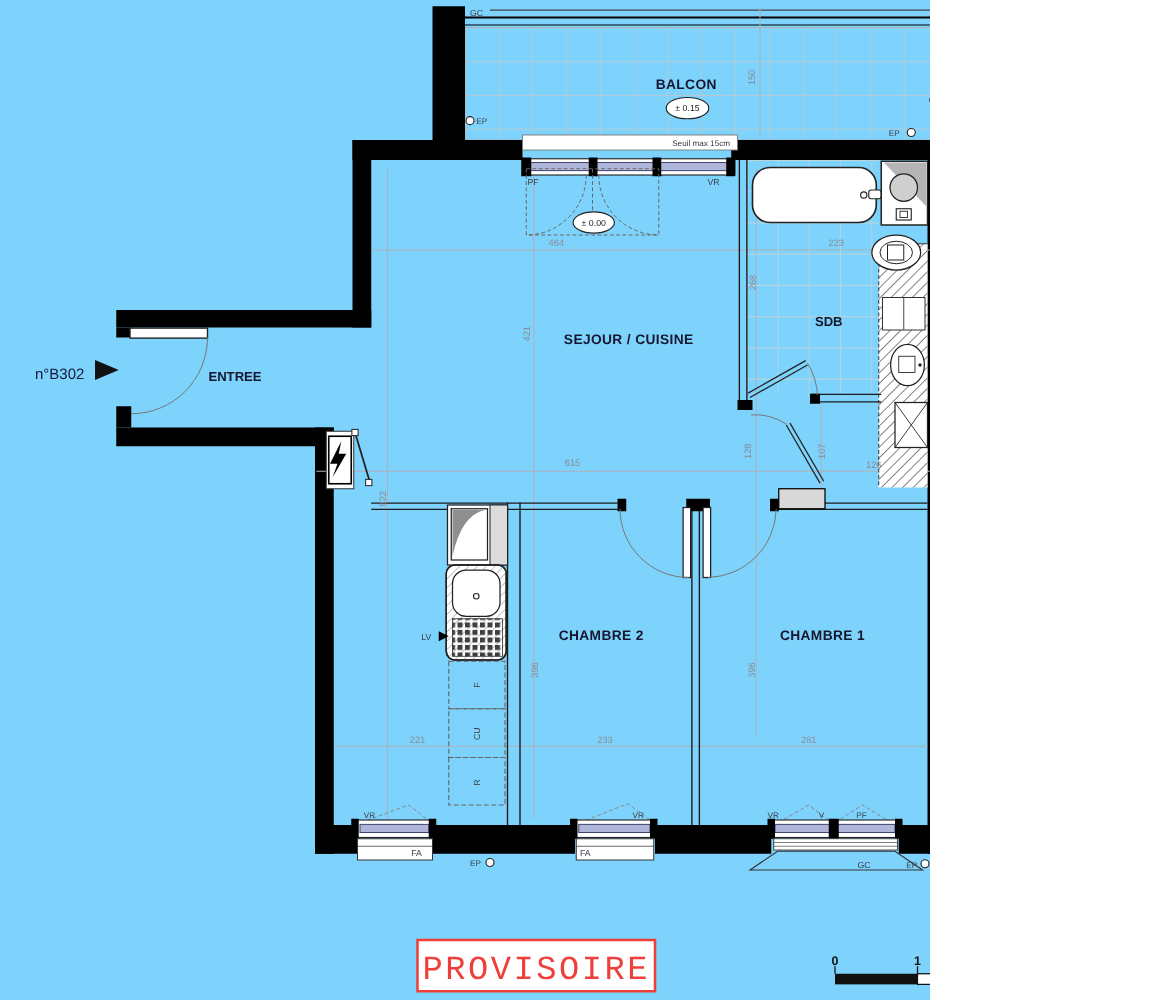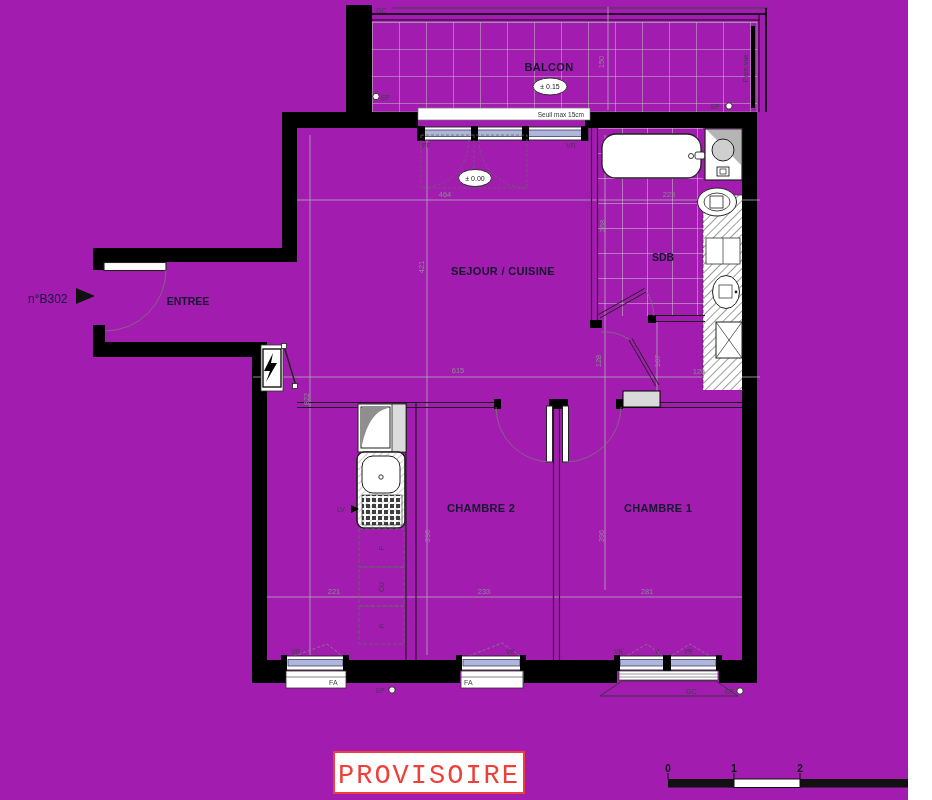--- a/index.html
+++ b/index.html
@@ -1,16 +1,16 @@
 <!DOCTYPE html>
 <html><head>
 <meta charset="utf-8">
 <style>
   html,body{margin:0;padding:0;background:#fff;}
-  .stage{position:relative;width:908px;height:800px;background:#a21caf;overflow:hidden;}
+  .stage{position:relative;width:744px;height:800px;background:#7dd3fc;overflow:hidden;}
   svg{display:block;}
   .lbl-room{font-family:"Liberation Sans",sans-serif;font-weight:bold;font-size:11px;fill:#16162e;letter-spacing:.3px;}
   .lbl-room-sm{font-family:"Liberation Sans",sans-serif;font-weight:bold;font-size:10.5px;fill:#16162e;}
   .dim{font-family:"Liberation Sans",sans-serif;font-size:7.5px;fill:#8b8b94;}
   .tag{font-family:"Liberation Sans",sans-serif;font-size:7px;fill:#3d3d49;}
   .tag-sm{font-family:"Liberation Sans",sans-serif;font-size:6.5px;fill:#3d3d49;}
   .lvl{font-family:"Liberation Sans",sans-serif;font-size:7px;fill:#16161e;}
   .unit{font-family:"Liberation Sans",sans-serif;font-size:12px;fill:#15153a;}
   .stamp-text{font-family:"Liberation Mono","DejaVu Sans Mono",monospace;font-size:27px;fill:#ee3f3b;letter-spacing:2px;}
   .scalenum{font-family:"Liberation Sans",sans-serif;font-weight:bold;font-size:10px;fill:#111;}

